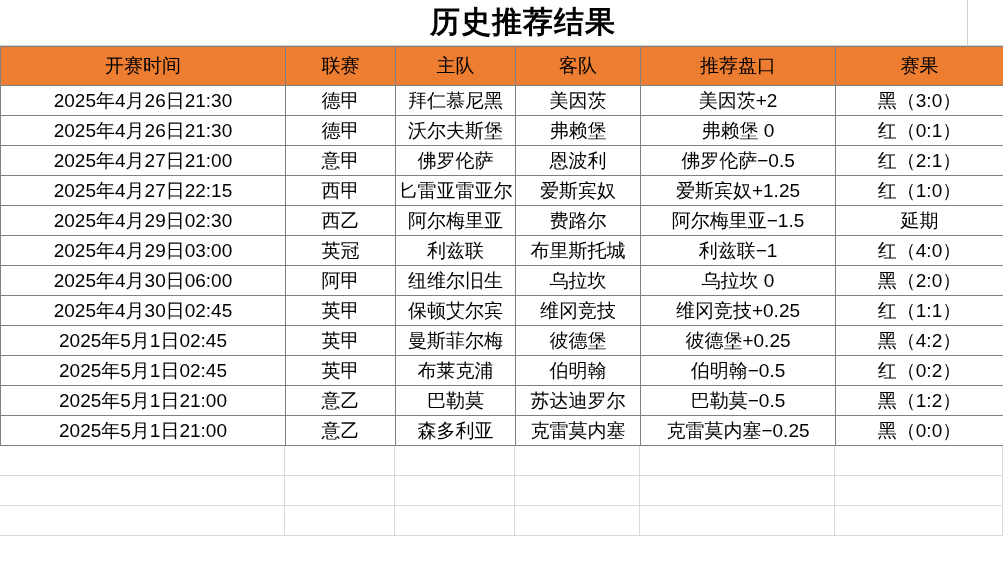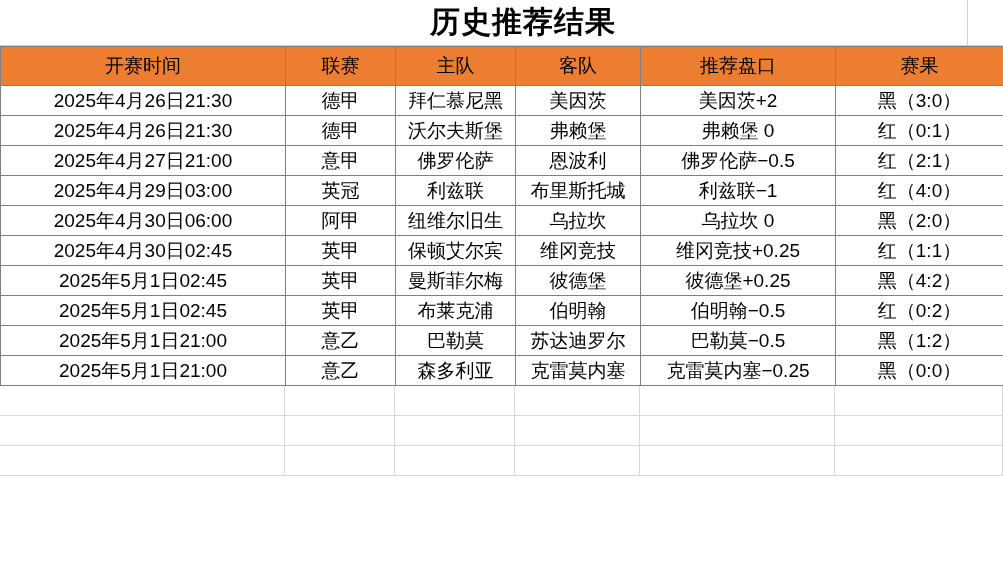--- a/index.html
+++ b/index.html
@@ -145,20 +145,36 @@
         <td class="c-line">弗赖堡 0</td>
         <td class="c-res res-red">红（0:1）</td>
       </tr>
       <tr>
         <td class="c-time">2025年4月27日21:00</td>
         <td class="c-lg">意甲</td>
         <td class="c-home">佛罗伦萨</td>
         <td class="c-away">恩波利</td>
         <td class="c-line">佛罗伦萨−0.5</td>
         <td class="c-res res-red">红（2:1）</td>
+      </tr>
+      <tr>
+        <td class="c-time">2025年4月27日22:15</td>
+        <td class="c-lg">西甲</td>
+        <td class="c-home">匕雷亚雷亚尔</td>
+        <td class="c-away">爱斯宾奴</td>
+        <td class="c-line">爱斯宾奴+1.25</td>
+        <td class="c-res res-red">红（1:0）</td>
+      </tr>
+      <tr>
+        <td class="c-time">2025年4月29日02:30</td>
+        <td class="c-lg">西乙</td>
+        <td class="c-home">阿尔梅里亚</td>
+        <td class="c-away">费路尔</td>
+        <td class="c-line">阿尔梅里亚−1.5</td>
+        <td class="c-res res-green">延期</td>
       </tr>
       <tr>
         <td class="c-time">2025年4月29日03:00</td>
         <td class="c-lg">英冠</td>
         <td class="c-home">利兹联</td>
         <td class="c-away">布里斯托城</td>
         <td class="c-line">利兹联−1</td>
         <td class="c-res res-red">红（4:0）</td>
       </tr>
       <tr>

